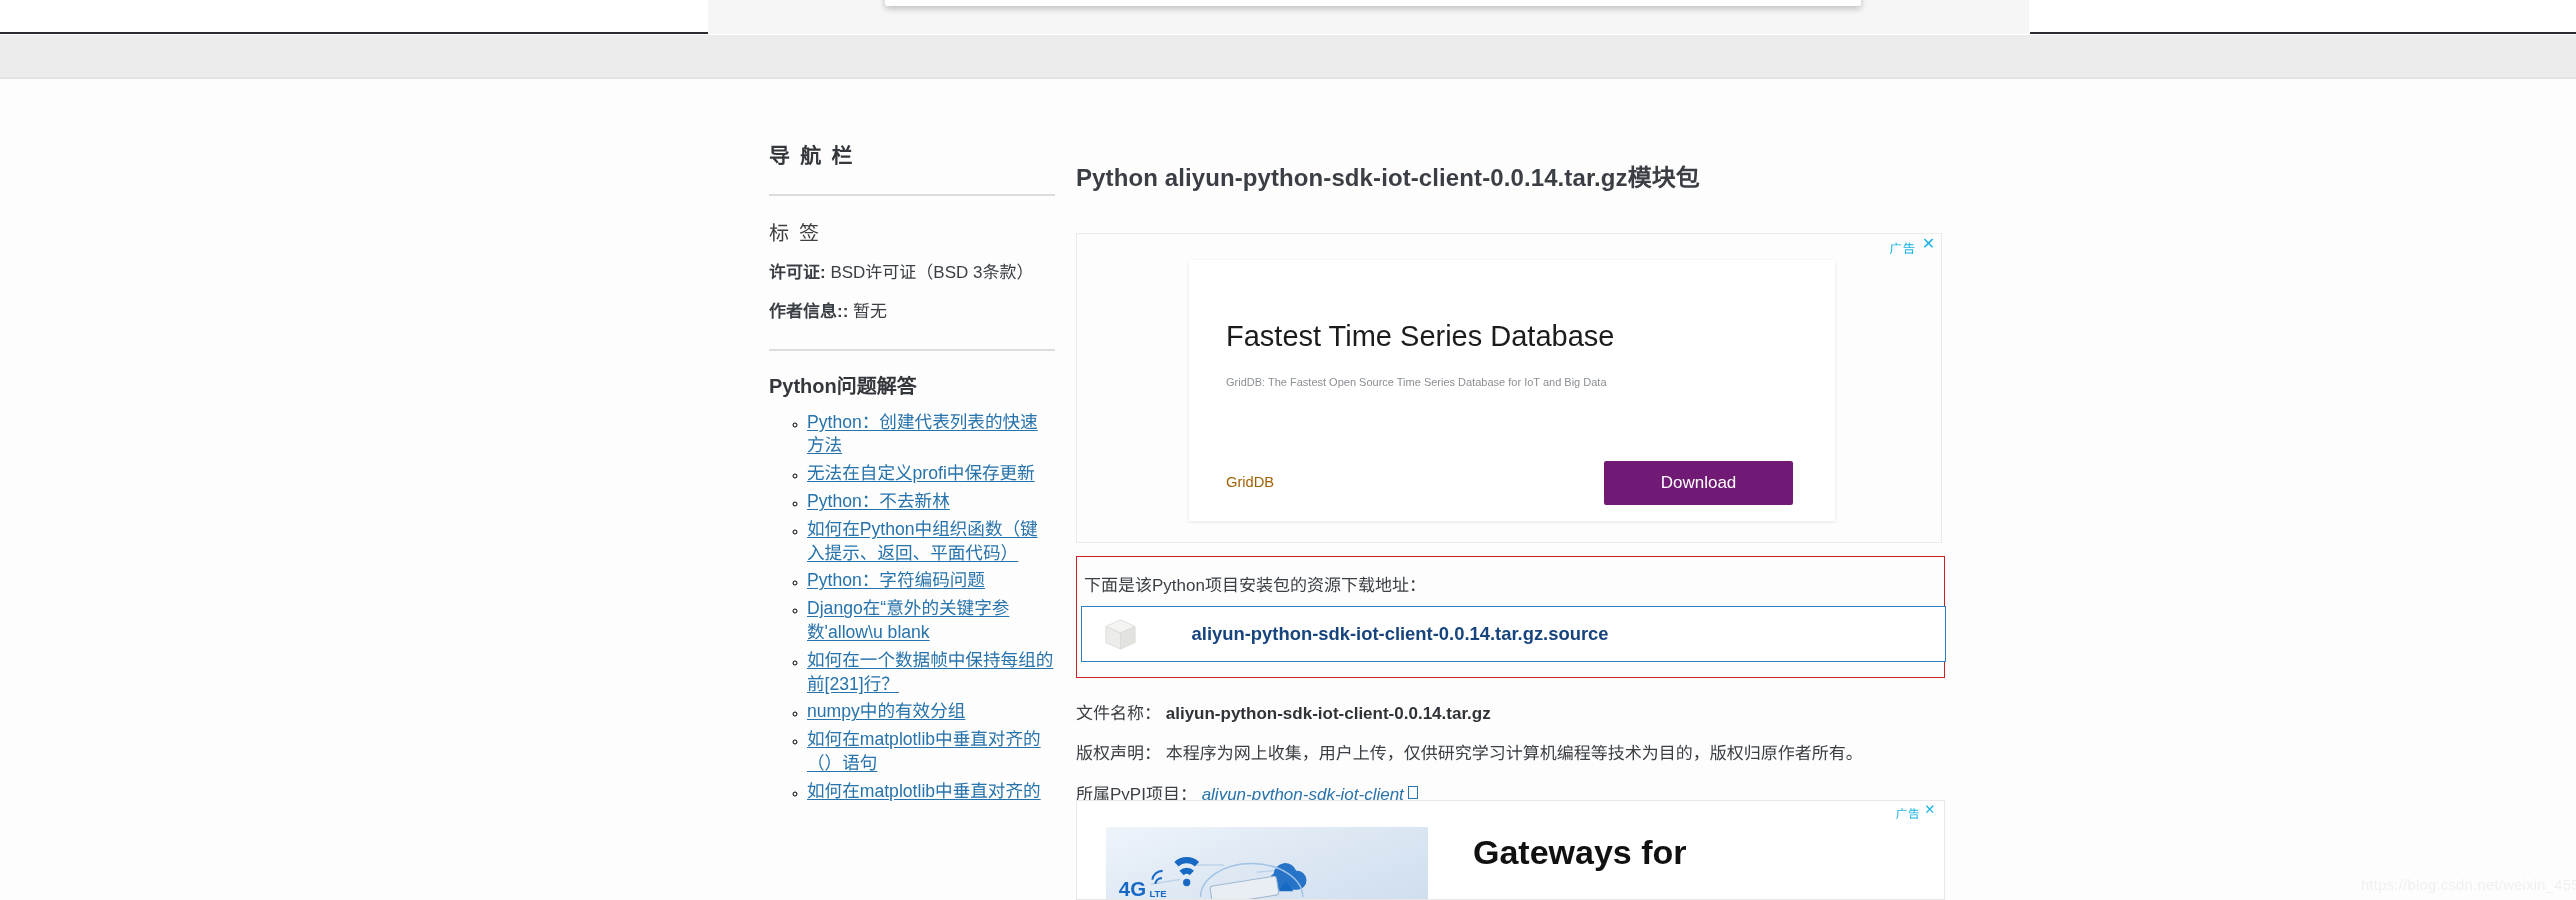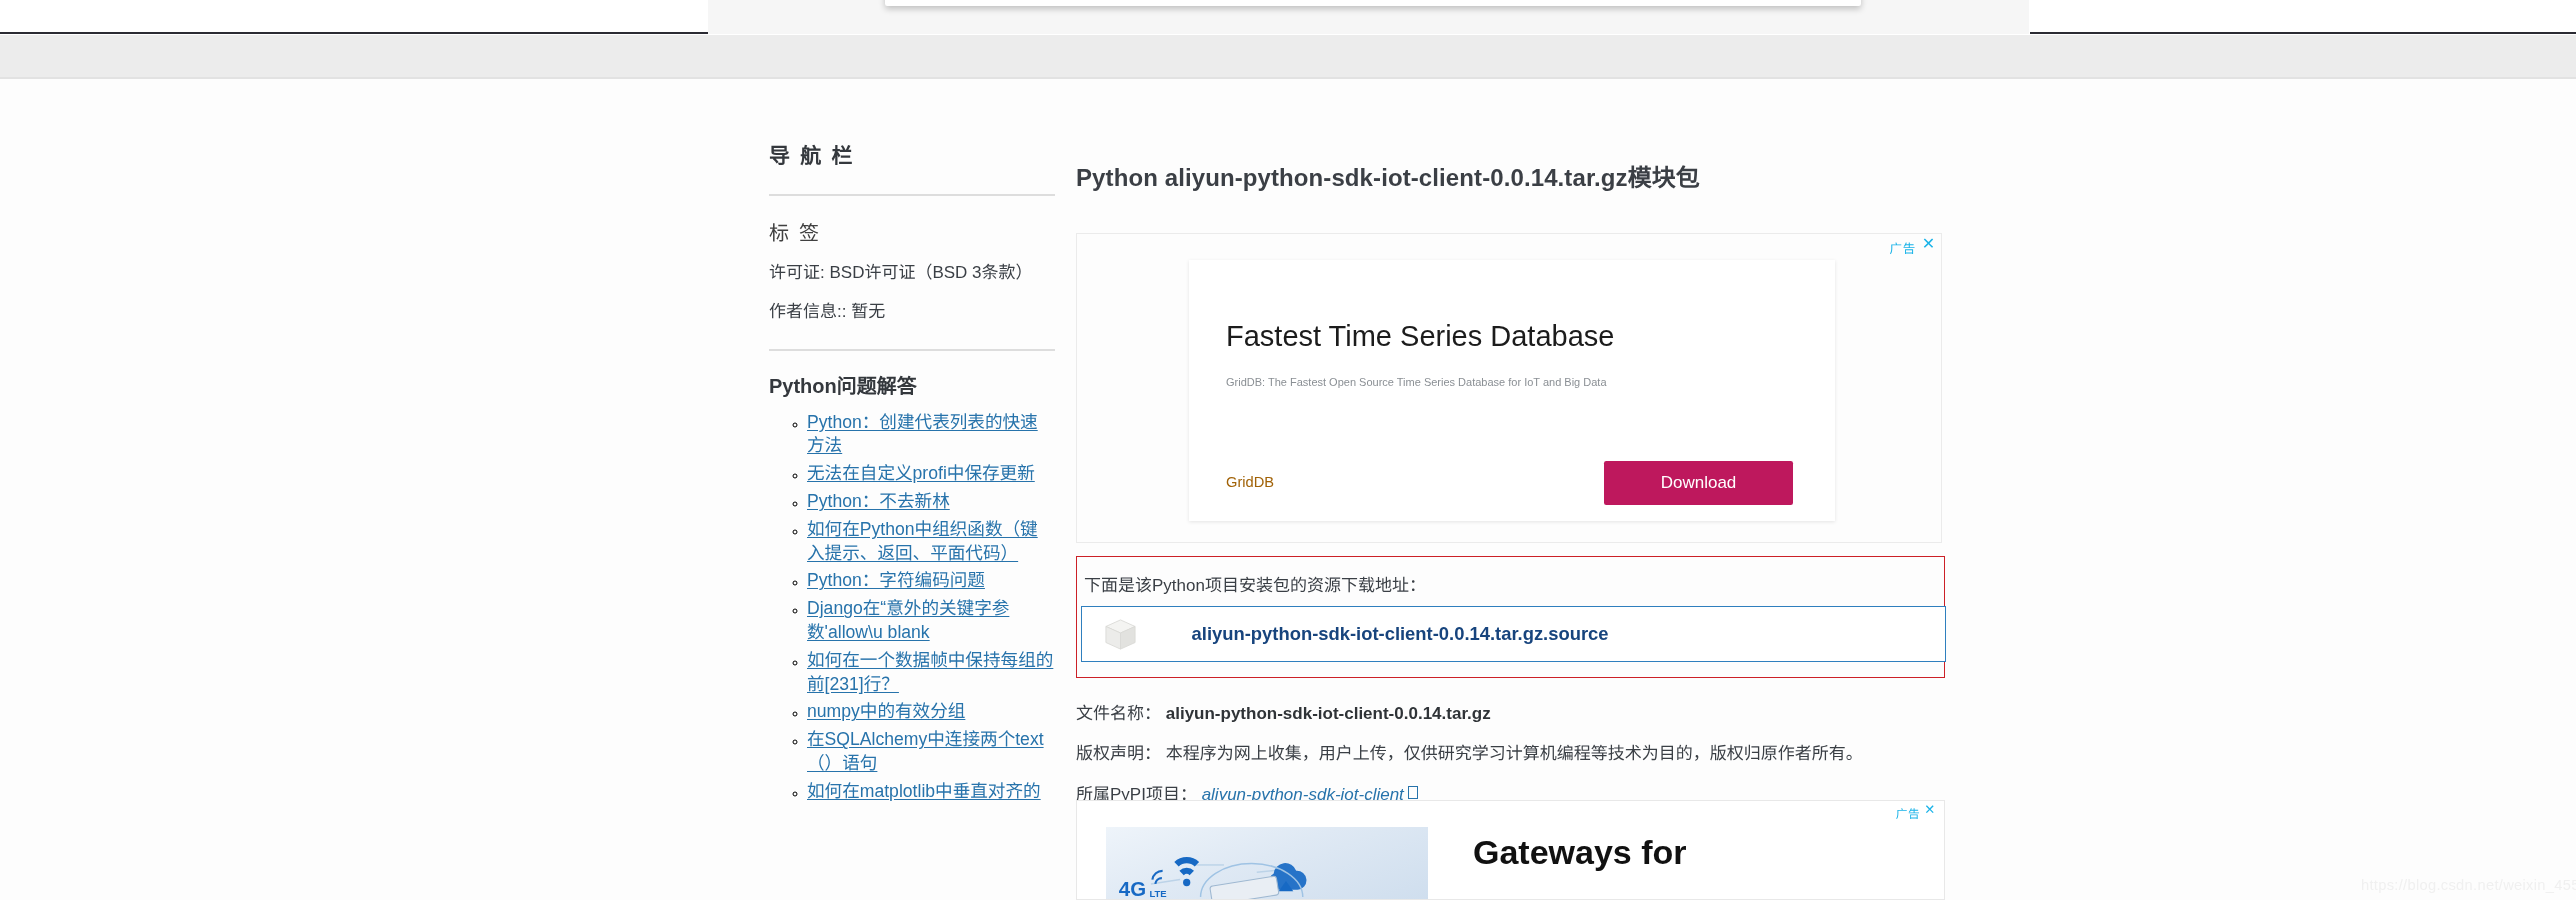--- a/index.html
+++ b/index.html
@@ -32,42 +32,42 @@
   .nav-item .tofu{display:inline-block;width:12.5px;height:17.6px;border:1.2px solid #3d86bd;margin-right:21px;flex:none;}
   .nav-item .tofu-s{display:inline-block;width:8px;height:11.7px;border:1.2px solid #3d86bd;margin-left:10.3px;flex:none;}
   .nav-item.active{background:#0069a8;color:#ffffff;height:54px;margin-left:-0.7px;width:287px;}
   .nav-item.active .tofu{border-color:#cfe4f2;}
   .nav-item.active .tofu-s{border-color:#cfe4f2;}
 
   .side-rule{height:2.2px;background:#dddddd;width:286px;margin:25px 0 0 0;}
 
   .tag-h{font-size:20px;font-weight:400;color:#404040;letter-spacing:2.2px;margin:20.6px 0 16px 0;}
   .tag-row{font-size:17px;color:#3a3f45;margin-bottom:16px;line-height:1.35;}
-  .tag-row b{font-weight:400;}
+  .tag-row b{font-weight:700;}
 
   .qa-h{font-size:20px;font-weight:700;color:#34383d;margin:19px 0 11.7px 0;}
   .qa-list{list-style:circle;margin:0;padding-left:38px;}
   .qa-list li{margin-bottom:4.4px;}
   .qa-list li a{color:#2773ab;font-size:17.6px;line-height:1.34;text-decoration:underline;text-underline-offset:2.2px;}
 
   
   #main{position:absolute;left:1076px;top:158px;width:866px;}
   #page-title{font-size:24px;font-weight:700;color:#3b3f45;margin:0;letter-spacing:0.1px;}
 
   
   #ad-top{position:absolute;left:1076px;top:233px;width:866px;height:310px;background:#fdfdfd;
           border:0.7px solid #ebebeb;box-sizing:border-box;}
   .ad-tag{position:absolute;right:25px;top:4.4px;font-size:12.5px;color:#1ab3e8;letter-spacing:0.7px;}
   .ad-close{position:absolute;right:5.9px;top:1.5px;font-size:16px;color:#1ab3e8;line-height:1;}
   #ad-card{position:absolute;left:112px;top:26.4px;width:646px;height:261px;background:#ffffff;
            box-shadow:0 0.7px 3.7px rgba(0,0,0,.10);box-sizing:border-box;}
   #ad-card-title{position:absolute;left:37px;top:60px;font-size:29px;color:#1c1c1c;font-weight:400;}
   #ad-card-sub{position:absolute;left:37px;top:114px;width:580px;font-size:11px;color:#8a8f94;line-height:1.55;}
   #ad-card-brand{position:absolute;left:37px;bottom:31px;font-size:14.7px;color:#a16207;}
-  #ad-card-btn{position:absolute;right:42px;bottom:16px;width:189px;height:44px;background:#be185d;color:#fff;
+  #ad-card-btn{position:absolute;right:42px;bottom:16px;width:189px;height:44px;background:#701a75;color:#fff;
                font-size:17px;display:flex;align-items:center;justify-content:center;border-radius:2.2px;cursor:pointer;}
 
   
   #dl-outline{position:absolute;left:1076px;top:556px;width:869px;height:122px;border:1.5px solid #cc2027;
               box-sizing:border-box;background:transparent;}
   #dl-caption{position:absolute;left:1084px;top:571px;font-size:17px;color:#3a3f45;}
   #dl-box{position:absolute;left:1081px;top:606px;width:865px;height:56px;border:1.5px solid #2f7fbe;
           box-sizing:border-box;background:#ffffff;display:flex;align-items:center;gap:32px;}
   #dl-cube{margin-left:20.6px;width:35px;height:35px;flex:none;}
   #dl-name{margin-left:22px;font-size:18.4px;font-weight:700;color:#17447d;}
@@ -125,21 +125,21 @@
   <div class="qa-h">Python问题解答</div>
   <ul class="qa-list">
     <li><a href="#">Python：创建代表列表的快速方法</a></li>
     <li><a href="#">无法在自定义profi中保存更新</a></li>
     <li><a href="#">Python：不去新林</a></li>
     <li><a href="#">如何在Python中组织函数（键入提示、返回、平面代码）</a></li>
     <li><a href="#">Python：字符编码问题</a></li>
     <li><a href="#">Django在“意外的关键字参数'allow\u blank</a></li>
     <li><a href="#">如何在一个数据帧中保持每组的前[231]行？</a></li>
     <li><a href="#">numpy中的有效分组</a></li>
-    <li><a href="#">在SQLAlchemy中连接两个text（）语句</a></li>
+    <li><a href="#">如何在matplotlib中垂直对齐的（）语句</a></li>
     <li><a href="#">如何在matplotlib中垂直对齐的</a></li>
   </ul>
 </div>
 
 <div id="main">
   <h1 id="page-title">Python aliyun-python-sdk-iot-client-0.0.14.tar.gz模块包</h1>
 </div>
 
 <div id="ad-top">
   <span class="ad-tag">广告</span>

